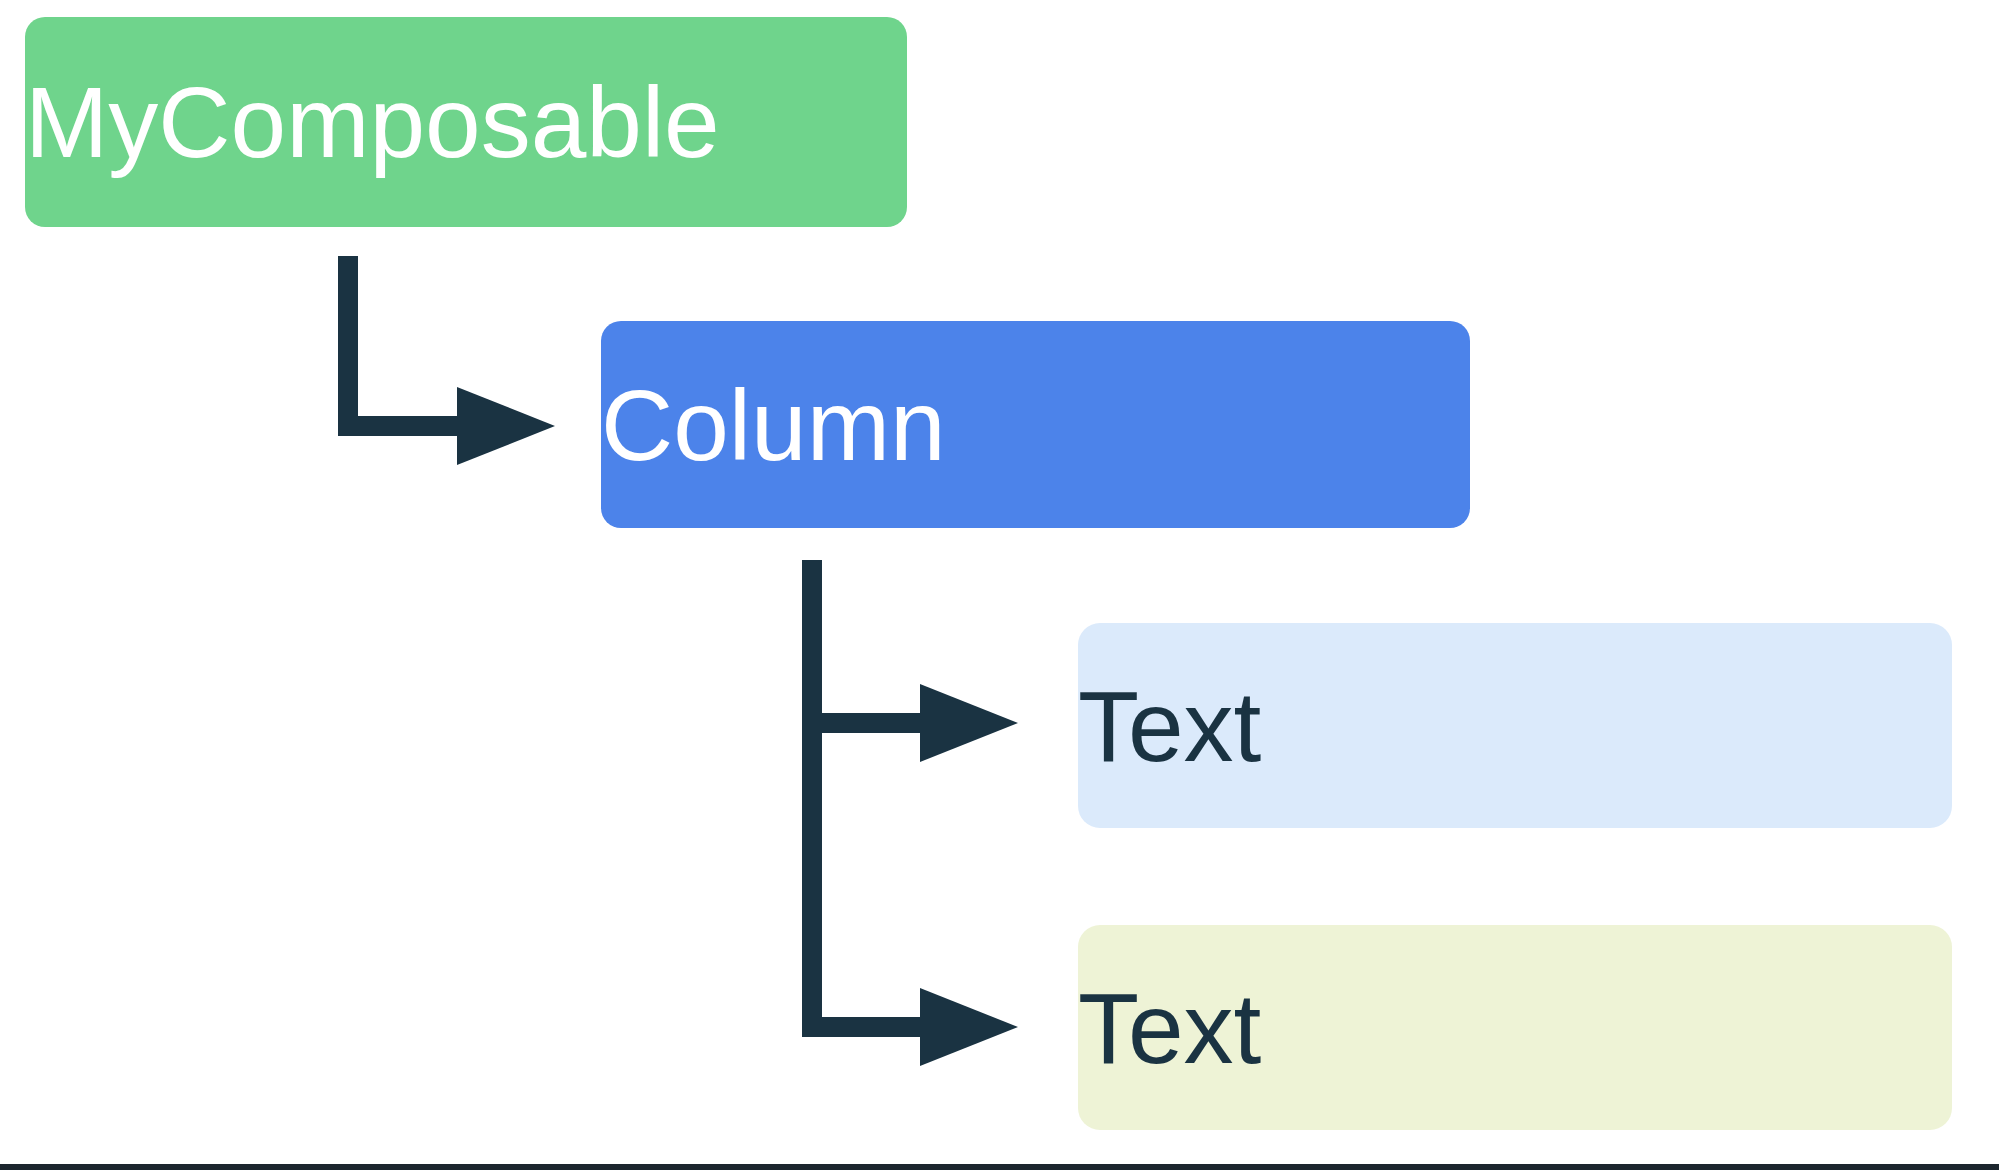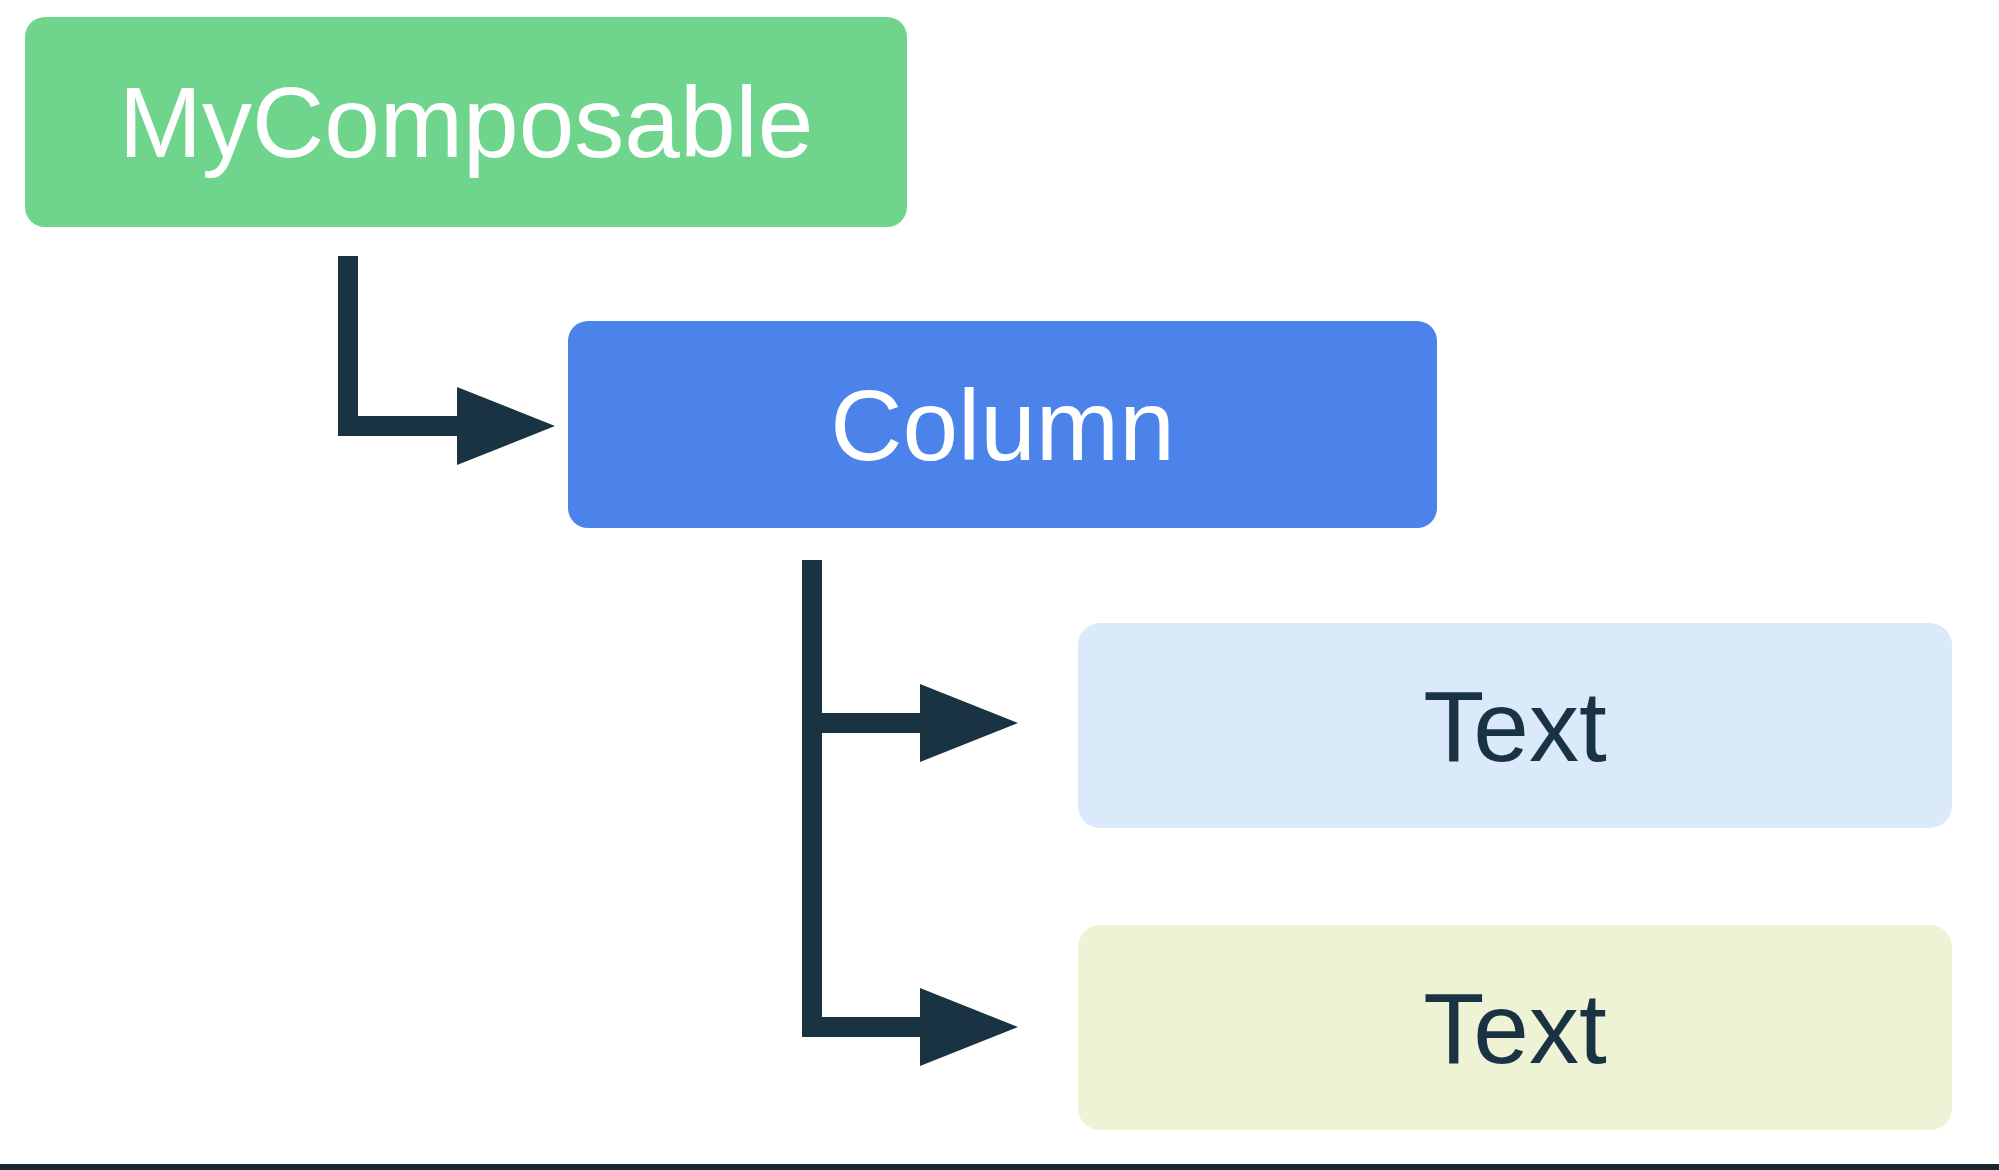--- a/index.html
+++ b/index.html
@@ -21,35 +21,34 @@
     top: 0;
     width: 1999px;
     height: 1170px;
     display: block;
     pointer-events: none;
   }
   .node {
     position: absolute;
     display: flex;
     align-items: center;
-    justify-content: center;
     border-radius: 20px;
     font-size: 100px;
     font-weight: 400;
     line-height: 1;
     white-space: nowrap;
   }
   .node-root {
     left: 25px;
     top: 17px;
     width: 882px;
     height: 210px;
   }
   .node-column {
-    left: 568px;
+    left: 601px;
     top: 321px;
     width: 869px;
     height: 207px;
   }
   .node-text-1 {
     left: 1078px;
     top: 623px;
     width: 874px;
     height: 205px;
     border-radius: 22px;

